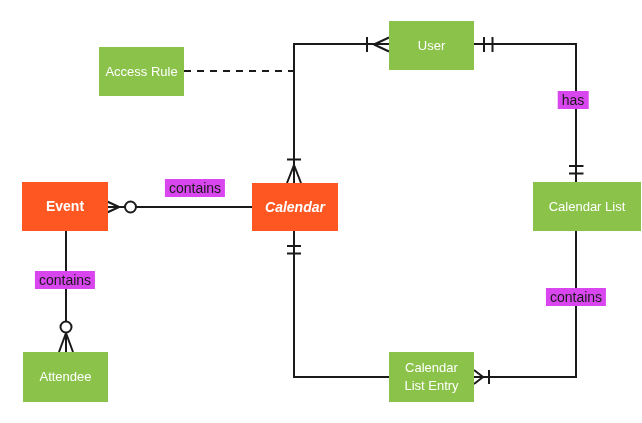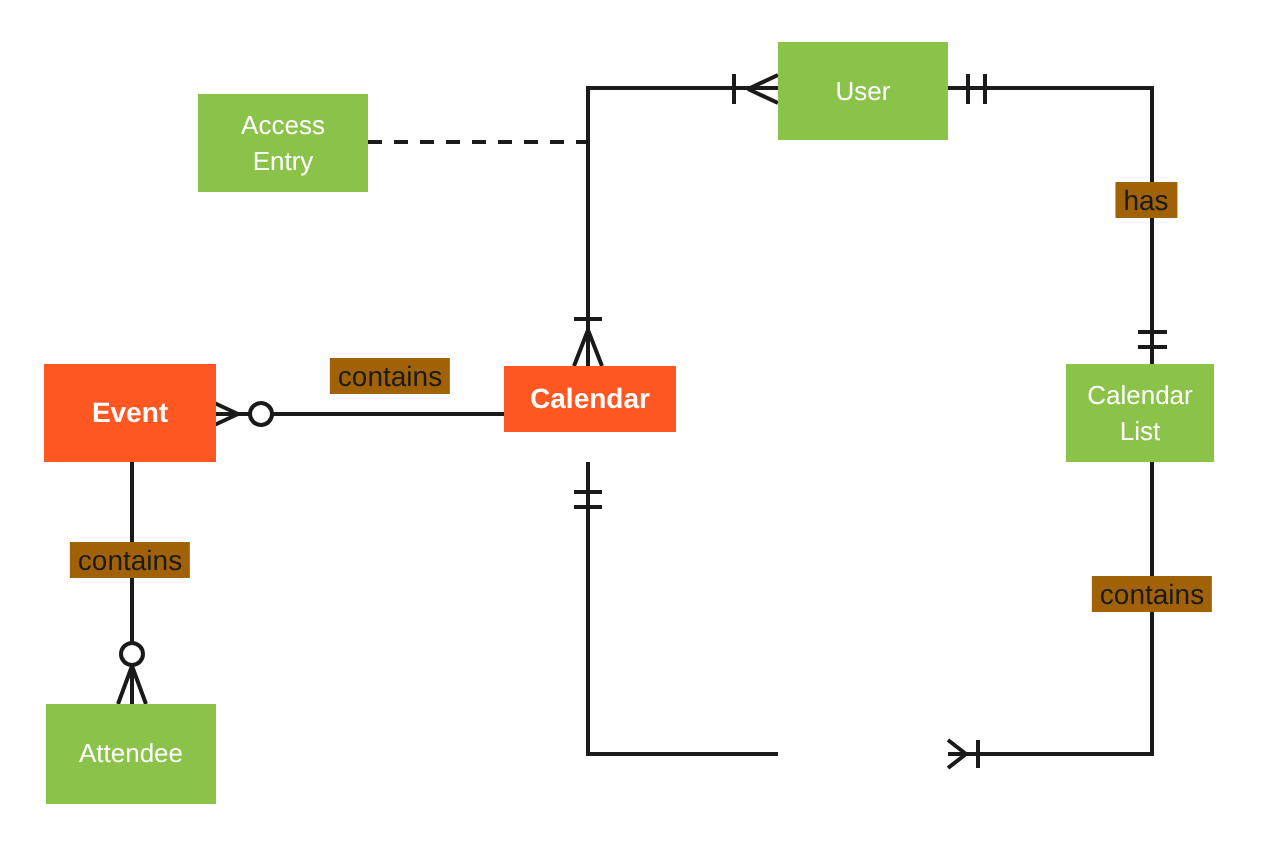--- a/index.html
+++ b/index.html
@@ -20,21 +20,21 @@
     text-align:center;
     color:var(--entity_text,#fff);
     font-size:13px;line-height:1.35;
     padding:0 6px;box-sizing:border-box;
   }
   .entity.green{background:var(--green,#8BC34A);}
   .entity.orange{background:var(--orange,#FF5722);font-weight:bold;font-size:14px;}
   .rel-label{
     position:absolute;
     transform:translate(-50%,-50%);
-    background:#a16207;
+    background:#d946ef;
     color:var(--line,#1a1a1a);
     font-size:14px;
     padding:1px 4px;
     white-space:nowrap;
   }
 </style>
 </head>
 <body>
 
 <div id="canvas">
@@ -68,42 +68,45 @@
     <path d="M119 207 L104 200 M119 207 L104 214"></path>
     <circle cx="130.5" cy="207" r="5.5"></circle>
 
     <circle cx="66" cy="327" r="5.5"></circle>
     <path d="M66 333 L59 352 M66 333 L73 352"></path>
 
     <path d="M483 377 L474 370 M483 377 L474 384 M489 370 V384"></path>
   </svg>
 
   <div class="entity green" style="left:99px;top:47px;width:85px;height:49px;">
-    <span>Access Entry</span>
+    <span>Access Rule</span>
   </div>
 
   <div class="entity orange" style="left:22px;top:182px;width:86px;height:49px;">
     <span>Event</span>
   </div>
 
   <div class="entity green" style="left:389px;top:21px;width:85px;height:49px;">
     <span>User</span>
   </div>
 
-  <div class="entity orange" style="left:252px;top:183px;width:86px;height:33px;">
+  <div class="entity orange" style="left:252px;top:183px;width:86px;height:48px;font-style:italic;">
     <span>Calendar</span>
   </div>
 
-  <div class="entity green" style="left:533px;top:182px;width:74px;height:49px;">
+  <div class="entity green" style="left:533px;top:182px;width:108px;height:49px;">
     <span>Calendar List</span>
   </div>
 
   <div class="entity green" style="left:23px;top:352px;width:85px;height:50px;">
     <span>Attendee</span>
   </div>
 
+  <div class="entity green" style="left:389px;top:352px;width:85px;height:50px;">
+    <span>Calendar List Entry</span>
+  </div>
 
   <div class="rel-label" style="left:195px;top:188px;">contains</div>
   <div class="rel-label" style="left:65px;top:280px;">contains</div>
   <div class="rel-label" style="left:573px;top:100px;">has</div>
   <div class="rel-label" style="left:576px;top:297px;">contains</div>
 
 </div>
 
 </body></html>

